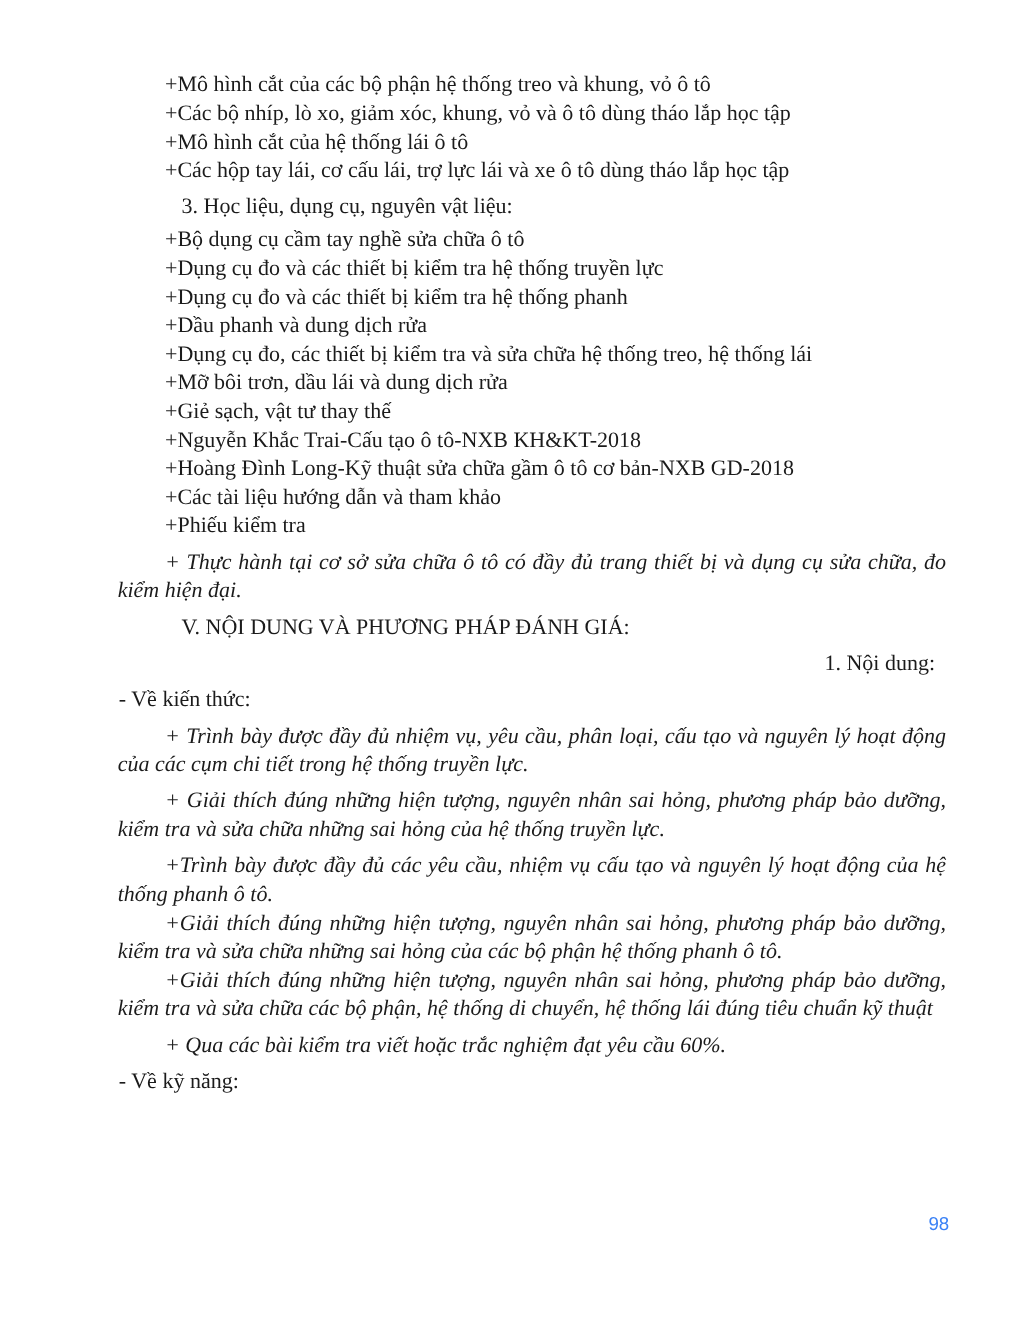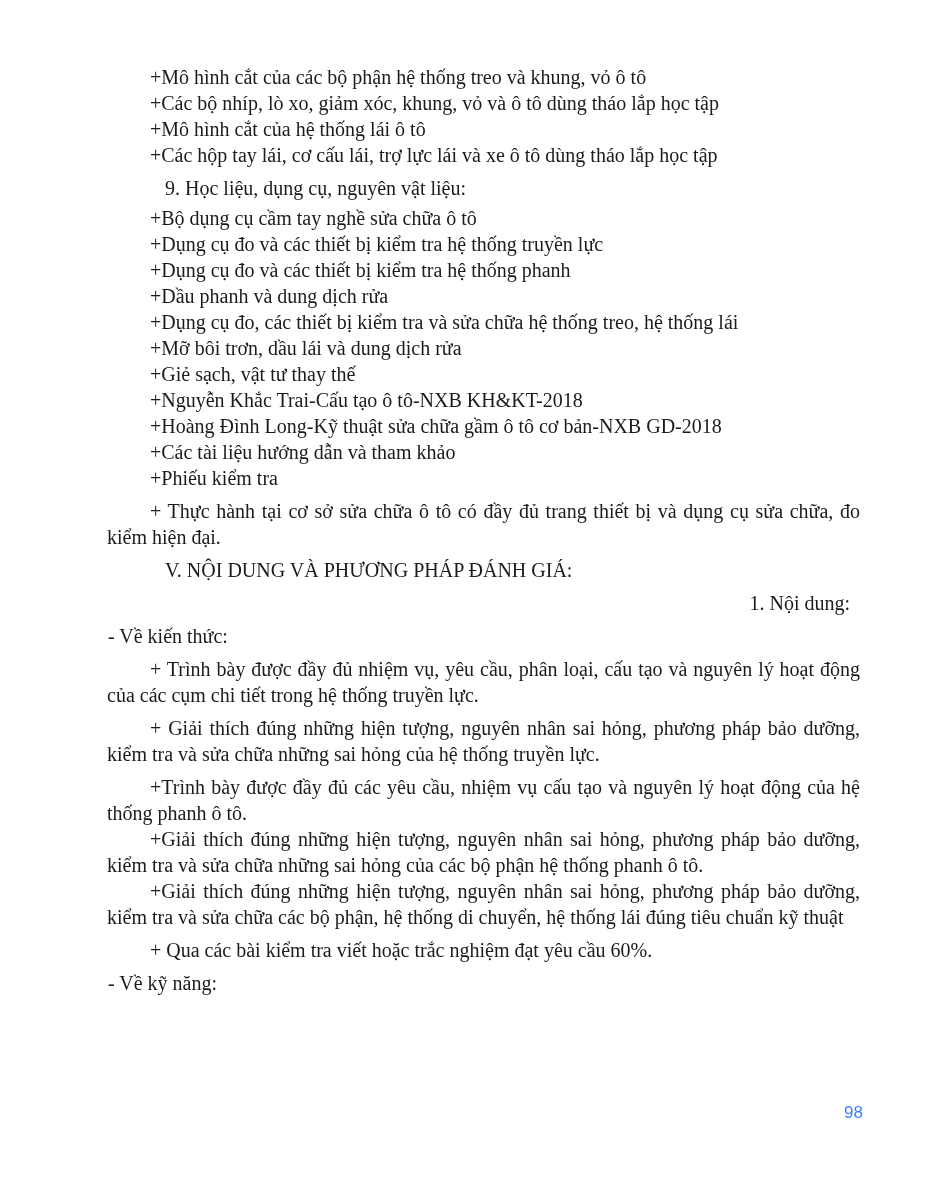--- a/index.html
+++ b/index.html
@@ -32,20 +32,21 @@
   
   .h {
     padding-left: 58px;
     margin: 7px 0 4px 0;
   }
   
   .para {
     text-align: justify;
     text-indent: 43px;
     margin: 0;
+    font-style: italic;
   }
   
   .label0 {
     padding-left: 1px;
     margin: 0;
   }
   .label1 {
     padding-left: 6px;
     margin: 10px;
     text-align: right;
@@ -66,21 +67,21 @@
 </style>
 </head>
 <body>
 
 <div class="page">
   <div class="content">
       <div class="plus">+Mô hình cắt của các bộ phận hệ thống treo và khung, vỏ ô tô</div>
       <div class="plus">+Các bộ nhíp, lò xo, giảm xóc, khung, vỏ và ô tô dùng tháo lắp học tập</div>
       <div class="plus">+Mô hình cắt của hệ thống lái ô tô</div>
       <div class="plus">+Các hộp tay lái, cơ cấu lái, trợ lực lái và xe ô tô dùng tháo lắp học tập</div>
-      <div class="h">9. Học liệu, dụng cụ, nguyên vật liệu:</div>
+      <div class="h">3. Học liệu, dụng cụ, nguyên vật liệu:</div>
       <div class="plus">+Bộ dụng cụ cầm tay nghề sửa chữa ô tô</div>
       <div class="plus">+Dụng cụ đo và các thiết bị kiểm tra hệ thống truyền lực</div>
       <div class="plus">+Dụng cụ đo và các thiết bị kiểm tra hệ thống phanh</div>
       <div class="plus">+Dầu phanh và dung dịch rửa</div>
       <div class="plus">+Dụng cụ đo, các thiết bị kiểm tra và sửa chữa hệ thống treo, hệ thống lái</div>
       <div class="plus">+Mỡ bôi trơn, dầu lái và dung dịch rửa</div>
       <div class="plus">+Giẻ sạch, vật tư thay thế</div>
       <div class="plus">+Nguyễn Khắc Trai-Cấu tạo ô tô-NXB KH&amp;KT-2018</div>
       <div class="plus">+Hoàng Đình Long-Kỹ thuật sửa chữa gầm ô tô cơ bản-NXB GD-2018</div>
       <div class="plus">+Các tài liệu hướng dẫn và tham khảo</div>

